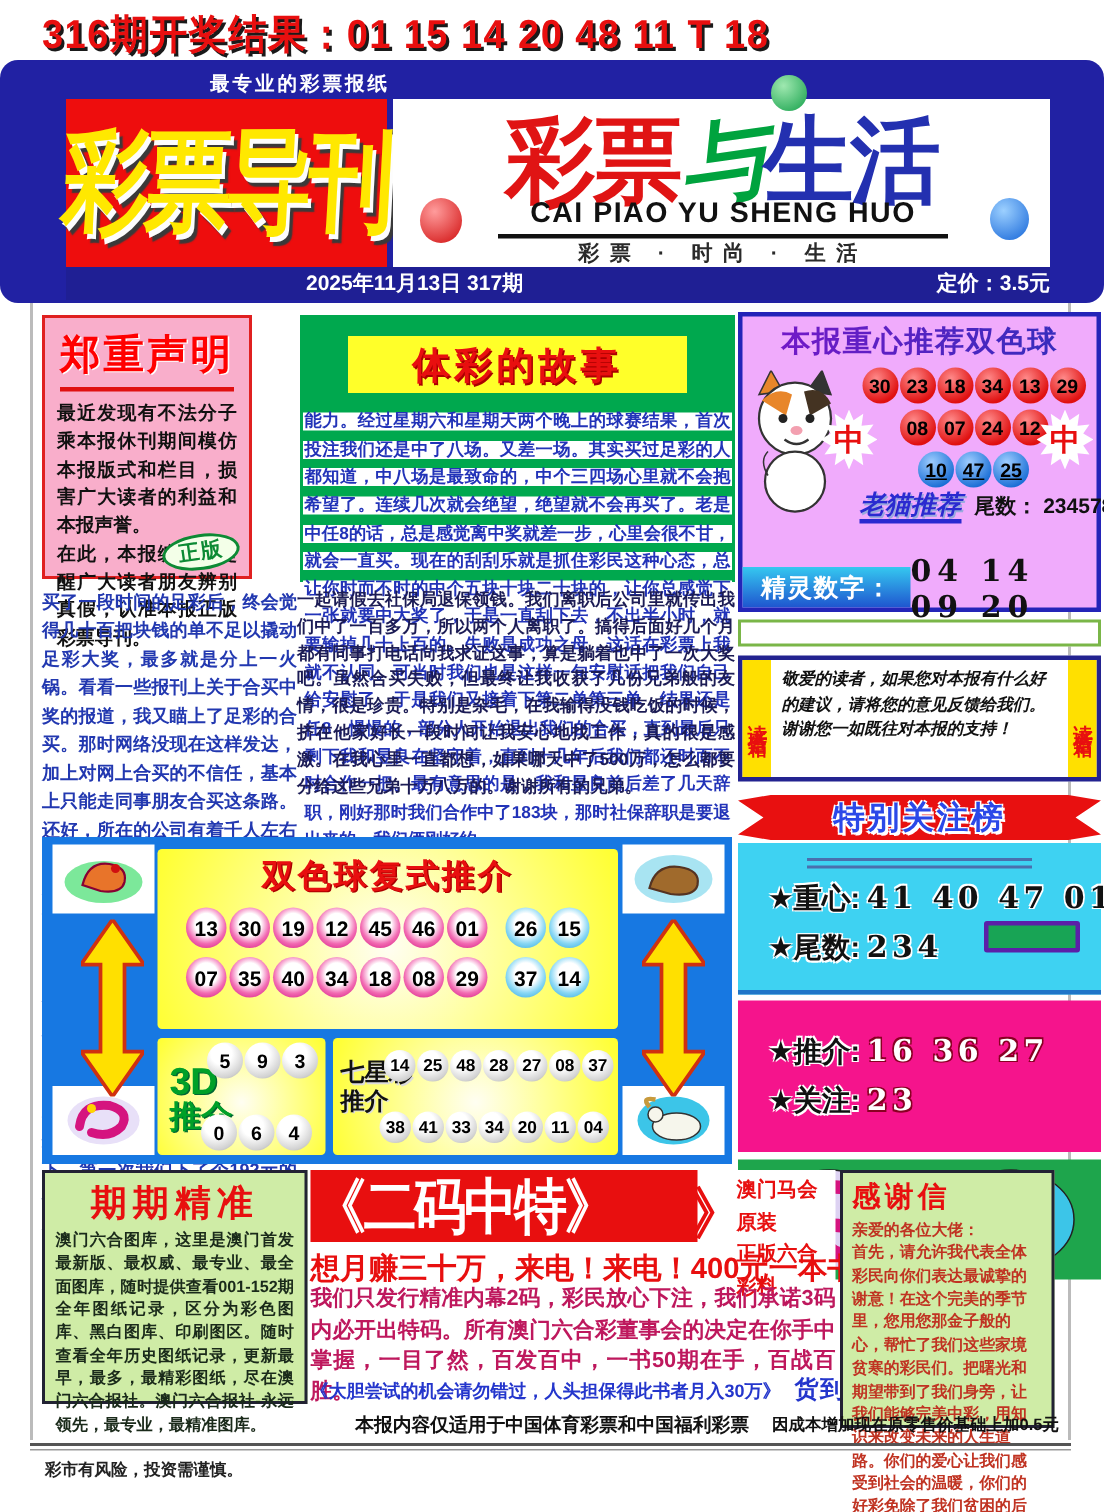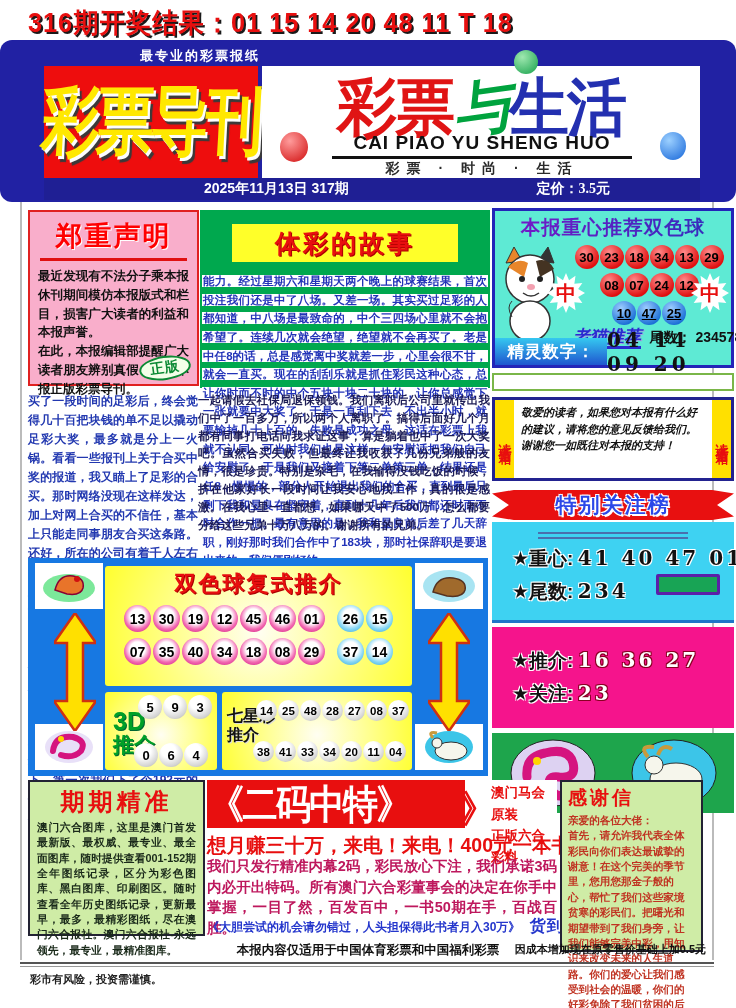--- a/index.html
+++ b/index.html
@@ -30,29 +30,29 @@
   .orb{position:absolute;border-radius:50%;}
   .orb-green{width:24px;height:24px;left:252px;top:-16px;background:radial-gradient(circle at 35% 30%,#9fe8b0,#14a04a);}
   .orb-red{width:28px;height:30px;left:18px;top:66px;background:radial-gradient(circle at 35% 30%,#ff9c9c,#d00d0d);}
   .orb-blue{width:26px;height:28px;right:14px;top:66px;background:radial-gradient(circle at 35% 30%,#9cd0ff,#1565d8);}
   .pinyin{position:absolute;left:70px;top:66px;width:300px;text-align:center;font-size:19px;font-weight:900;
       color:#111;letter-spacing:1px;border-bottom:3px solid #111;padding-bottom:2px;white-space:nowrap;}
   .slogan{position:absolute;left:70px;top:94px;width:300px;text-align:center;font-size:14px;font-weight:bold;
       color:#2a2a2a;letter-spacing:7px;white-space:nowrap;}
   .date-bar{position:absolute;left:44px;right:36px;bottom:2px;height:22px;background:#1f1f94;color:#fff;
       font-size:14px;font-weight:bold;display:flex;align-items:center;}
-  .date-bar .d1{margin-left:160px;} .date-bar .d2{margin-left:auto;margin-right:90px;font-family:Liberation Serif, serif;}
+  .date-bar .d1{margin-left:160px;} .date-bar .d2{margin-left:auto;}
 
   
   .rule-v{width:2px;background:#bbb;top:202px;height:758px;}
   .rule-v.l{left:20px;} .rule-v.r{left:712px;}
 
   
-  .decl-box{left:28px;top:210px;width:171px;height:176px;background:#f9aecb;border:2px solid #e02020;
-      padding:6px 8px;box-sizing:border-box;}
+  .decl-box{left:28px;top:210px;width:140px;height:176px;background:#f9aecb;border:2px solid #e02020;
+      padding:6px 8px;box-sizing:border-box;font-family:Liberation Mono, monospace;}
   .decl-title{text-align:center;color:#f00;font-size:27px;font-weight:900;letter-spacing:2px;
       text-shadow:1px 1px 0 #fff;}
   .decl-hr{height:3px;background:#e01010;margin:4px 2px 6px;}
   .decl-body{font-size:12.5px;font-weight:bold;color:#111;line-height:1.5;text-align:justify;white-space:pre-line;}
   .stamp{position:absolute;right:6px;bottom:4px;border:2px solid #0c8a34;border-radius:50%;
       padding:1px 9px;color:#0c8a34;background:#f3ffe8;font-size:14px;font-weight:900;
       transform:rotate(-8deg);letter-spacing:1px;}
   .left-article{left:28px;top:392px;width:170px;font-size:12px;font-weight:bold;color:#2238b0;
       line-height:1.58;text-align:justify;}
 
@@ -61,21 +61,21 @@
   .story-title{width:226px;height:38px;margin:0 auto;background:#ffff29;display:flex;align-items:center;
       justify-content:center;font-size:25px;font-weight:900;color:#e80f0f;letter-spacing:3px;
       text-shadow:1px 1px 0 #a00;}
   .story-p1{margin:10px 2px 0;font-size:11.5px;font-weight:bold;line-height:1.62;text-align:justify;}
   .story-p1 span{background:#fff;color:#2233b8;box-decoration-break:clone;-webkit-box-decoration-break:clone;padding:0 1px;}
   .story-p2{left:198px;top:392px;width:292px;font-size:11.5px;font-weight:bold;color:#1c1c55;
       line-height:1.55;text-align:justify;}
 
   
   .right-col{left:492px;top:208px;width:242px;}
-  .rec-box{position:relative;border:3px solid #2424b8;background:#5eead4;height:160px;box-sizing:border-box;}
+  .rec-box{position:relative;border:3px solid #2424b8;background:#f0abfc;height:200px;box-sizing:border-box;}
   .rec-title{text-align:center;font-size:19.5px;font-weight:900;letter-spacing:1px;margin-top:3px;
       background:linear-gradient(90deg,#7a16c9,#2f2fbb);-webkit-background-clip:text;background-clip:text;color:transparent;}
   .cat{position:absolute;left:3px;top:36px;}
   .ballrow{position:absolute;left:76px;width:156px;display:flex;gap:1px;justify-content:center;}
   .ball{display:inline-flex;align-items:center;justify-content:center;border-radius:50%;
       font-weight:900;color:#000;flex:none;}
   .b26{width:27px;height:27px;font-size:14px;}
   .b24{width:24px;height:24px;font-size:13px;}
   .b21{width:21px;height:21px;font-size:11.5px;}
   .ball.r{background:radial-gradient(circle at 38% 30%,#ff8a8a,#e01010 72%);}

